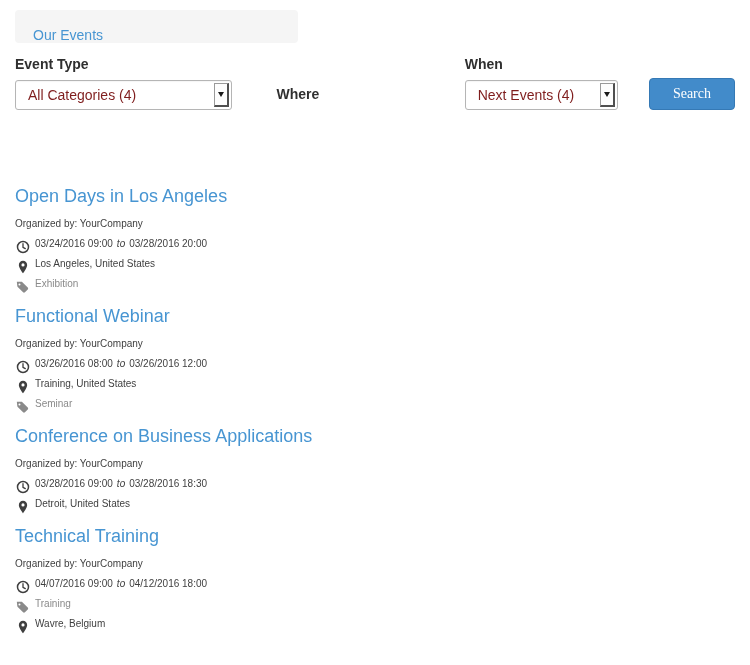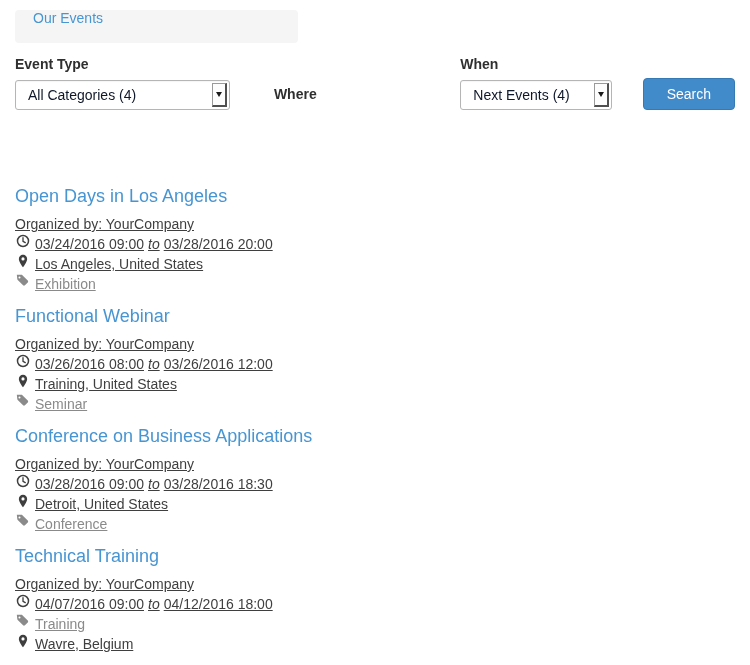--- a/index.html
+++ b/index.html
@@ -19,21 +19,21 @@
     font-family:"Liberation Sans", sans-serif;
     color:var(--text);
   }
   .page{padding:10px 15px 0 15px;}
 
   
   .breadcrumb{
     width:283px;height:33px;
     background:var(--breadcrumb-bg);
     border-radius:4px;
-    display:flex;align-items:flex-start;
+    display:flex;align-items:flex-end;
     padding-left:18px;
     margin-bottom:13px;
   }
   .breadcrumb a{
     color:var(--link);font-size:14px;text-decoration:none;cursor:pointer;
   }
 
   
   .filters{display:flex;align-items:flex-end;justify-content:center;}
   .filter-col{display:flex;flex-direction:column;}
@@ -44,21 +44,21 @@
   .col-0{width:220px;}
   .col-1{width:155px;margin-left:44px;}
   .col-2{width:155px;margin-left:35px;}
   .selectbox{
     position:relative;height:30px;width:100%;
     background:#ffffff;
     border:1px solid var(--select-border);
     border-radius:3px;
     display:flex;align-items:center;
     padding:0 26px 0 12px;
-    font-size:14px;color:#0f172a;
+    font-size:14px;color:#7f1d1d;
     cursor:pointer;
     box-shadow:inset 0 1px 1px rgba(0,0,0,.04);
   }
   .select-btn{
     position:absolute;top:2px;right:2px;bottom:2px;width:15px;
     background:#fdfdfd;
     border:1px solid #9a9a9a;
     border-right:2px solid #4f4f4f;
     border-bottom:2px solid #4f4f4f;
     display:flex;align-items:center;justify-content:center;
@@ -70,34 +70,34 @@
     border-top:5px solid #1a1a1a;
   }
   .search-btn{
     margin-left:31px;
     height:32px;padding:0 23px;
     background:var(--button-bg);
     border:1px solid var(--button-border);
     border-radius:4px;
     color:var(--button-text);
     font-size:14px;
-    font-family:Liberation Sans, sans-serif;
+    font-family:Liberation Serif, serif;
     cursor:pointer;
   }
 
   
   .events{margin-top:76px;}
   .event{margin-bottom:12px;}
   .event h4{font-weight:normal;line-height:21px;margin-bottom:7px;}
   .event h4 a{
     color:var(--link);font-size:18px;text-decoration:none;cursor:pointer;
   }
   .line{
-    font-size:14px;line-height:20px;color:var(--text);
-    display:flex;align-items:flex-start;text-decoration:underline;
+    font-size:10px;line-height:20px;color:var(--text);
+    display:flex;align-items:flex-end;
   }
   .line .ic{
     display:inline-flex;align-items:center;justify-content:center;
     width:15px;margin-right:5px;flex:none;
   }
   .line em{font-style:italic;margin:0 4px;}
   .line.muted{color:var(--muted);}
 </style>
 </head>
 <body>
@@ -229,54 +229,46 @@
       <span>03/28/2016 18:30</span>
     </div>
     <div class="line">
       <span class="ic">
         <svg viewBox="0 0 12 16" width="10" height="14" aria-hidden="true">
           <path fill-rule="evenodd" fill="currentColor" d="M6 .5 C3.2 .5 1 2.7 1 5.5 C1 9 6 15.5 6 15.5 S11 9 11 5.5 C11 2.7 8.8 .5 6 .5 Z M6 7.4 A1.9 1.9 0 1 1 6 3.6 A1.9 1.9 0 0 1 6 7.4 Z"></path>
         </svg>
       </span>
       <span>Detroit, United States</span>
     </div>
+  </article>
+
+  <article class="event">
+    <h4>
+      <a>Technical Training</a>
+    </h4>
+    <div class="line">
+      <span>Organized by: YourCompany</span>
+    </div>
+    <div class="line">
+      <span class="ic">
+        <svg viewBox="0 0 16 16" width="14" height="14" aria-hidden="true">
+          <circle cx="8" cy="8" r="6.3" fill="none" stroke="currentColor" stroke-width="1.7"></circle>
+          <path d="M8 4.3 V8.3 L10.6 9.9" fill="none" stroke="currentColor" stroke-width="1.5" stroke-linecap="round"></path>
+        </svg>
+      </span>
+      <span>04/07/2016 09:00</span>
+      <em>to</em>
+      <span>04/12/2016 18:00</span>
+    </div>
     <div class="line muted">
       <span class="ic">
         <svg viewBox="0 0 16 16" width="13" height="13" aria-hidden="true">
           <path fill-rule="evenodd" fill="currentColor" d="M1 1 h5.6 c.45 0 .95.2 1.27.52 l6.6 6.6 c.62.62 .62 1.63 0 2.25 l-3.5 3.5 c-.62.62 -1.63.62 -2.25 0 L2.12 7.27 C1.8 6.95 1.6 6.45 1.58 6 L1 1 Z M4.3 3.1 a1.25 1.25 0 1 0 0 2.5 a1.25 1.25 0 0 0 0 -2.5 Z"></path>
         </svg>
       </span>
-      <span>Conference</span>
-    </div>
-  </article>
-
-  <article class="event">
-    <h4>
-      <a>Technical Training</a>
-    </h4>
-    <div class="line">
-      <span>Organized by: YourCompany</span>
-    </div>
-    <div class="line">
-      <span class="ic">
-        <svg viewBox="0 0 16 16" width="14" height="14" aria-hidden="true">
-          <circle cx="8" cy="8" r="6.3" fill="none" stroke="currentColor" stroke-width="1.7"></circle>
-          <path d="M8 4.3 V8.3 L10.6 9.9" fill="none" stroke="currentColor" stroke-width="1.5" stroke-linecap="round"></path>
-        </svg>
-      </span>
-      <span>04/07/2016 09:00</span>
-      <em>to</em>
-      <span>04/12/2016 18:00</span>
-    </div>
-    <div class="line muted">
-      <span class="ic">
-        <svg viewBox="0 0 16 16" width="13" height="13" aria-hidden="true">
-          <path fill-rule="evenodd" fill="currentColor" d="M1 1 h5.6 c.45 0 .95.2 1.27.52 l6.6 6.6 c.62.62 .62 1.63 0 2.25 l-3.5 3.5 c-.62.62 -1.63.62 -2.25 0 L2.12 7.27 C1.8 6.95 1.6 6.45 1.58 6 L1 1 Z M4.3 3.1 a1.25 1.25 0 1 0 0 2.5 a1.25 1.25 0 0 0 0 -2.5 Z"></path>
-        </svg>
-      </span>
       <span>Training</span>
     </div>
     <div class="line">
       <span class="ic">
         <svg viewBox="0 0 12 16" width="10" height="14" aria-hidden="true">
           <path fill-rule="evenodd" fill="currentColor" d="M6 .5 C3.2 .5 1 2.7 1 5.5 C1 9 6 15.5 6 15.5 S11 9 11 5.5 C11 2.7 8.8 .5 6 .5 Z M6 7.4 A1.9 1.9 0 1 1 6 3.6 A1.9 1.9 0 0 1 6 7.4 Z"></path>
         </svg>
       </span>
       <span>Wavre, Belgium</span>
     </div>

